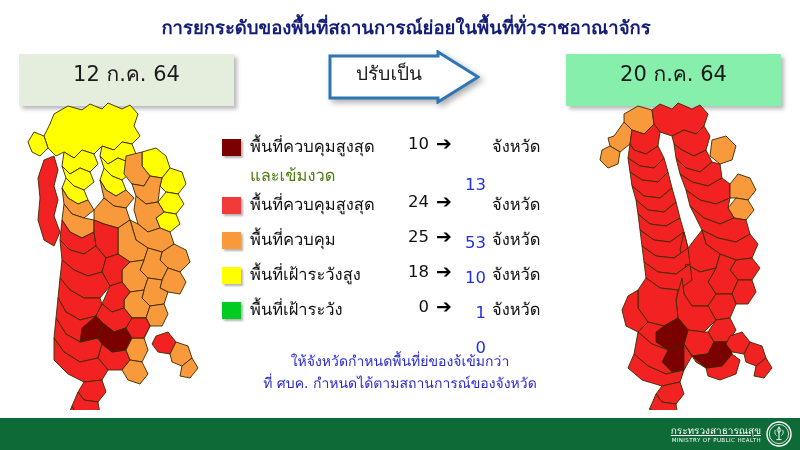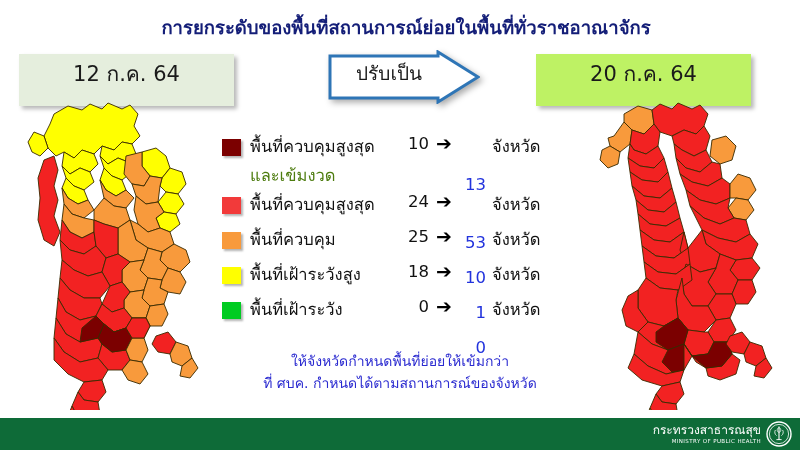--- a/index.html
+++ b/index.html
@@ -36,21 +36,21 @@
     top: 54px;
     width: 215px;
     height: 52px;
     line-height: 40px;
     text-align: center;
     font-size: 21px;
     color: #1a1a1a;
     box-shadow: 3px 3px 4px rgba(0,0,0,0.28);
   }
   .date-box.left  { left: 19px;  background: #e5eedd; }
-  .date-box.right { left: 536px; background: #bef264; }
+  .date-box.right { left: 566px; background: #86efac; }
 
   
   .arrow-wrap {
     position: absolute;
     top: 50px;
     left: 328px;
     width: 152px;
     height: 54px;
     filter: drop-shadow(3px 3px 3px rgba(0,0,0,0.33));
   }
@@ -174,22 +174,23 @@
     display: flex;
     align-items: center;
     gap: 5px;
   }
   .footer-text {
     text-align: right;
     line-height: 1.15;
   }
   .footer-th {
     color: #ffffff;
-    font-size: 12px;
+    font-size: 10px;
     display: block;
+    text-decoration: underline;
   }
   .footer-en {
     color: #ffffff;
     font-size: 5.5px;
     letter-spacing: 0.4px;
     display: block;
   }
   .seal { display: block; }
 </style>
 </head>
@@ -400,21 +401,21 @@
     <span class="lg-label">พื้นที่เฝ้าระวัง</span>
     <span class="lg-before">0</span>
     <span class="lg-arrow">➔</span>
     <span class="lg-after">0</span>
     <span class="lg-unit">จังหวัด</span>
   </div>
 
 </div>
 
 <div class="footnote">
-  <div>ให้จังหวัดกำหนดพื้นที่ย่อยให้เข้มกว่า</div>
+  <div>ให้จังหวัดกำหนดพื้นที่ย่ของจ้เข้มกว่า</div>
   <div>ที่ ศบค. กำหนดได้ตามสถานการณ์ของจังหวัด</div>
 </div>
 
 <div class="footer">
   <div class="footer-brand">
     <div class="footer-text">
       <span class="footer-th">กระทรวงสาธารณสุข</span>
       <span class="footer-en">MINISTRY OF PUBLIC HEALTH</span>
     </div>
     <svg class="seal" width="26" height="26" viewBox="0 0 26 26">

